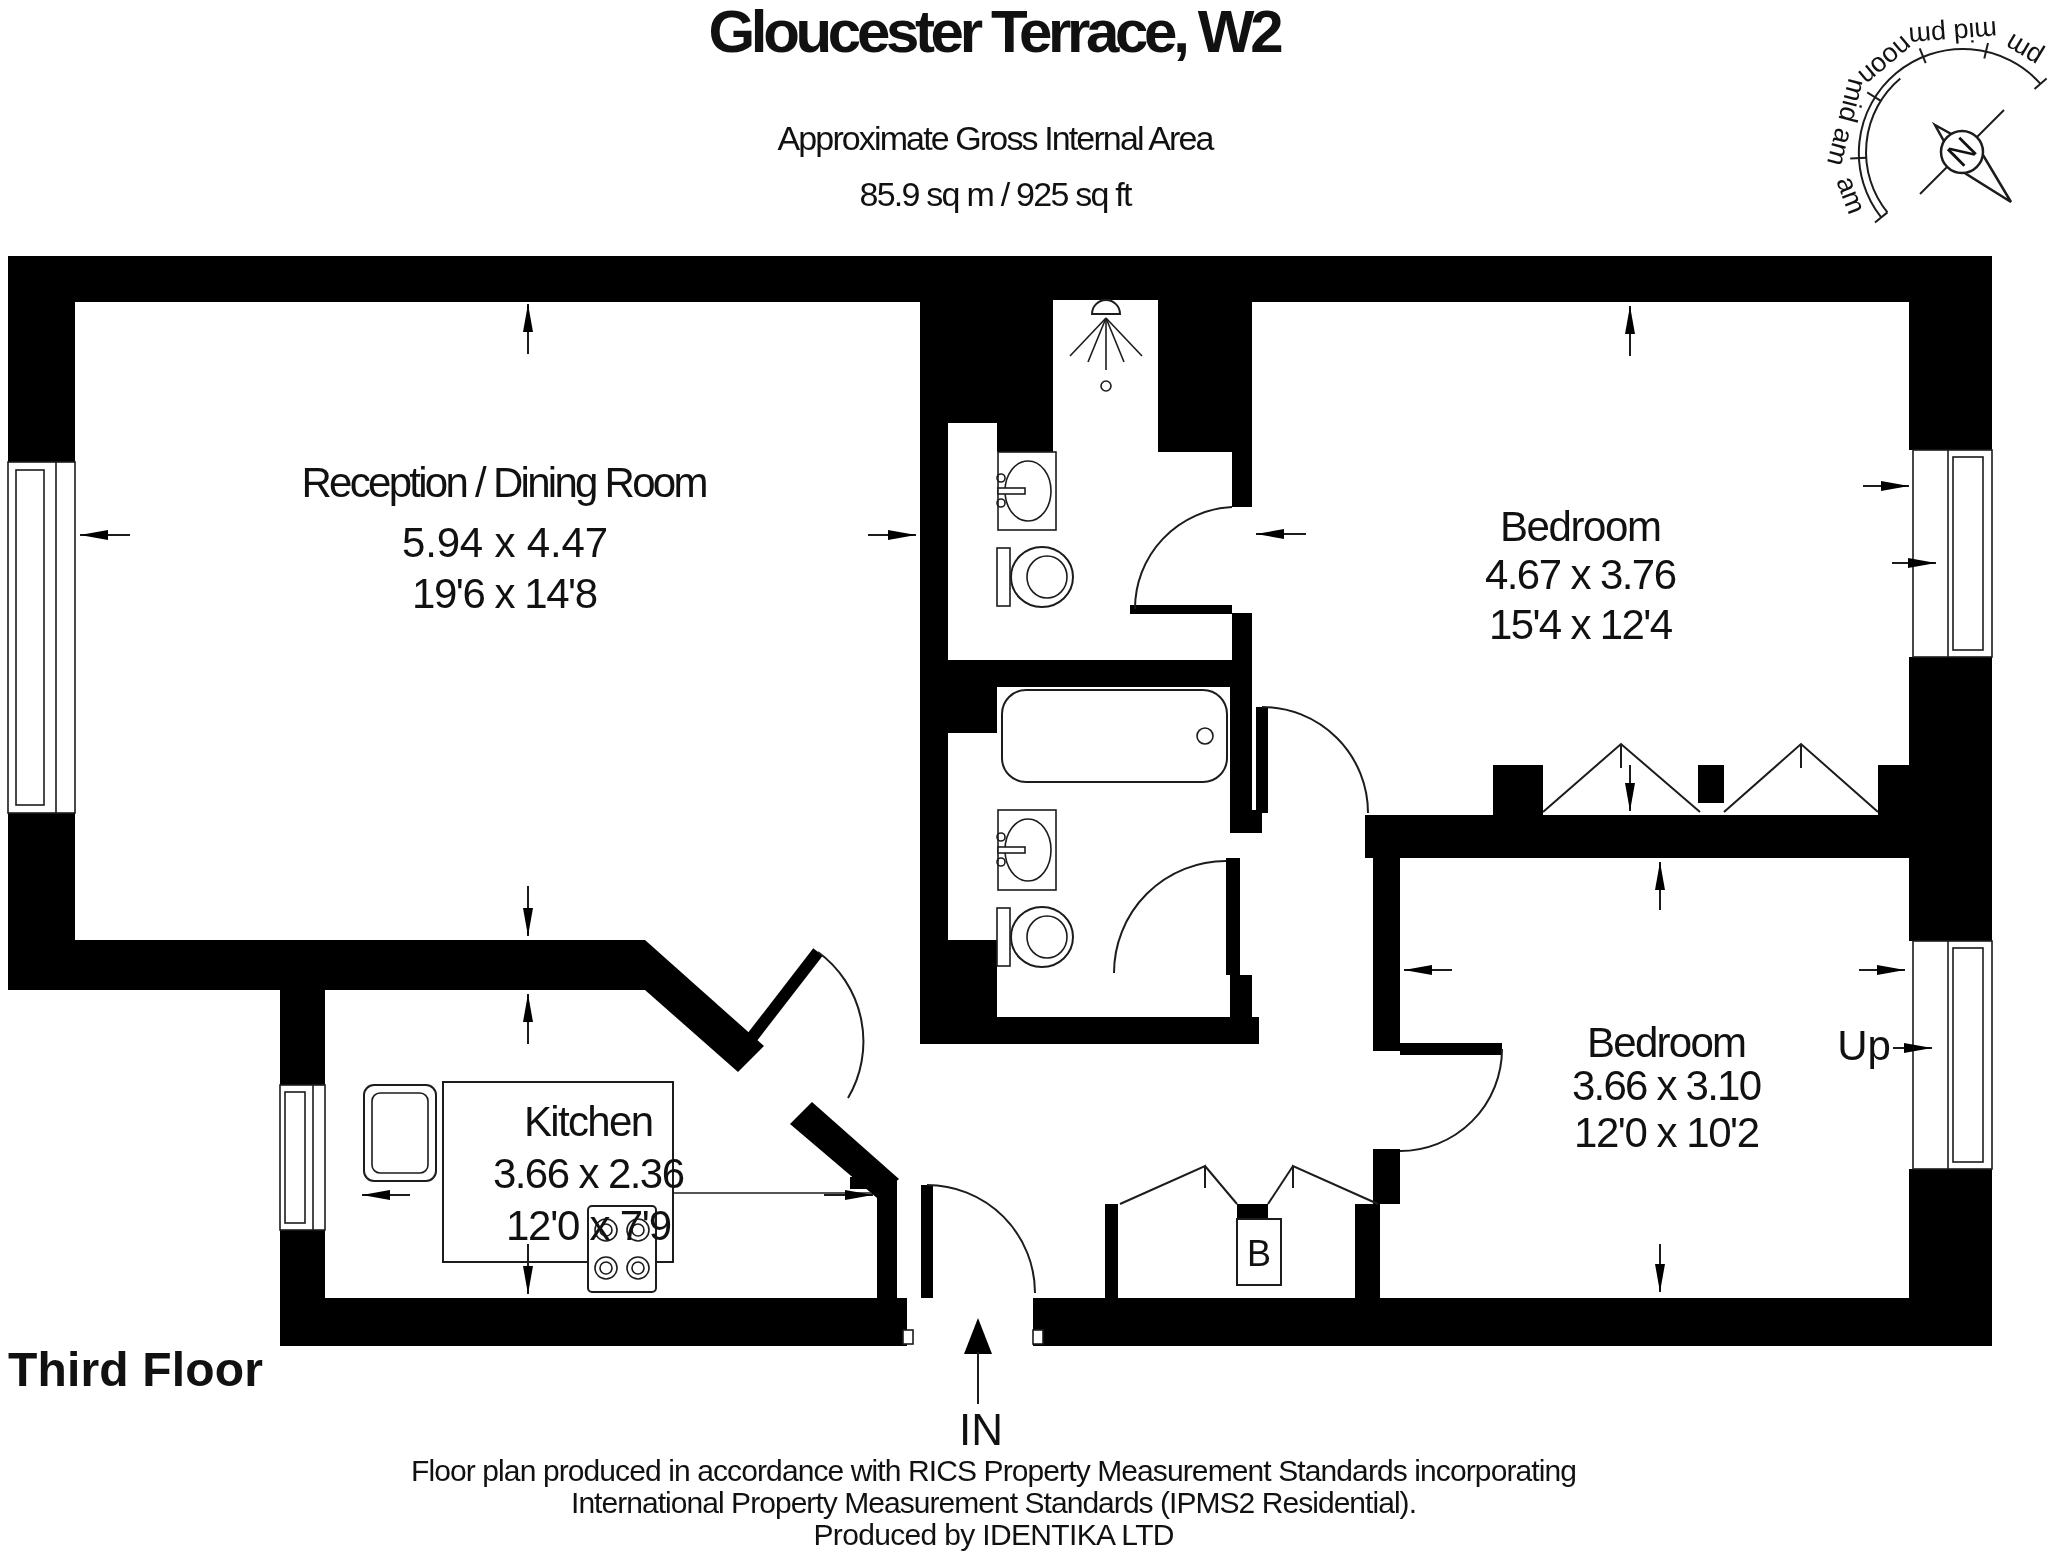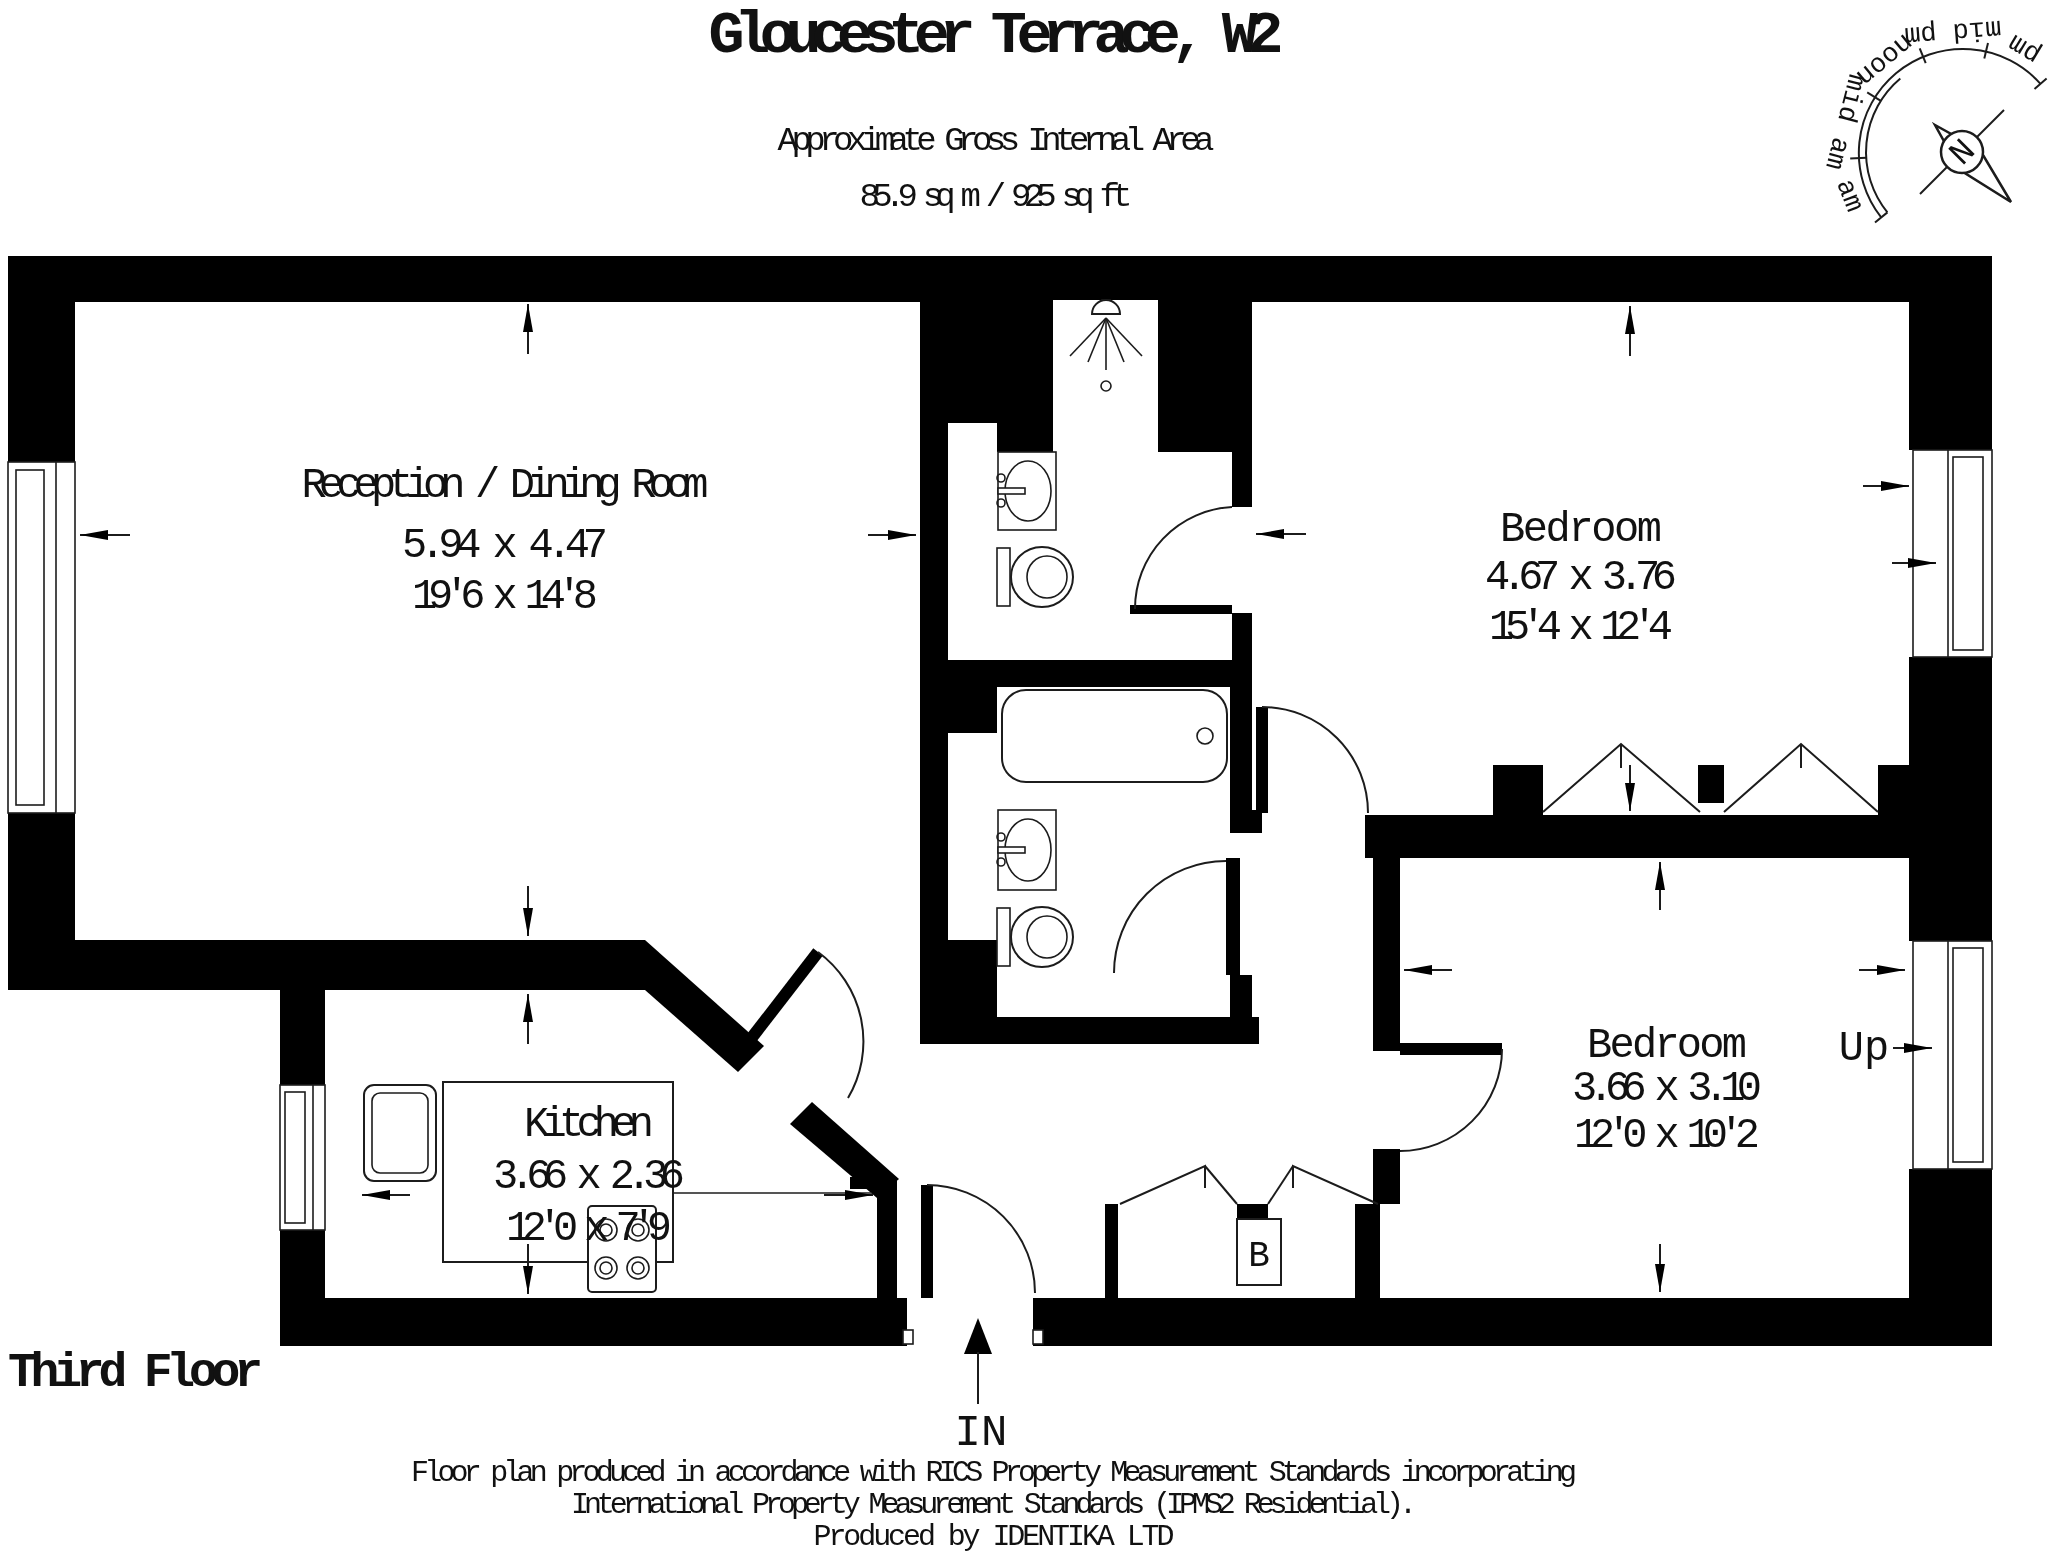--- a/index.html
+++ b/index.html
@@ -1,17 +1,17 @@
 <!DOCTYPE html>
 <html><head>
 <meta charset="utf-8">
 <style>
   html,body{margin:0;padding:0;background:#ffffff;}
   .page{position:relative;width:2048px;height:1551px;background:#fff;overflow:hidden;
-        font-family:Liberation Mono, monospace;}
+        font-family:Liberation Sans, sans-serif;}
   svg{display:block;position:absolute;left:0;top:0;}
   text{fill:#111;}
   .t-title{font-weight:bold;}
   .wall{fill:#000;stroke:none;}
   .cut{fill:#fff;stroke:none;}
   .ln{stroke:#1c1c1c;stroke-width:2;fill:none;}
   .ln15{stroke:#1c1c1c;stroke-width:1.6;fill:none;}
   .fixt{stroke:#1c1c1c;stroke-width:2;fill:#fff;}
   .leaf{fill:#000;}
   .dim{stroke:#1c1c1c;stroke-width:2;fill:none;}

